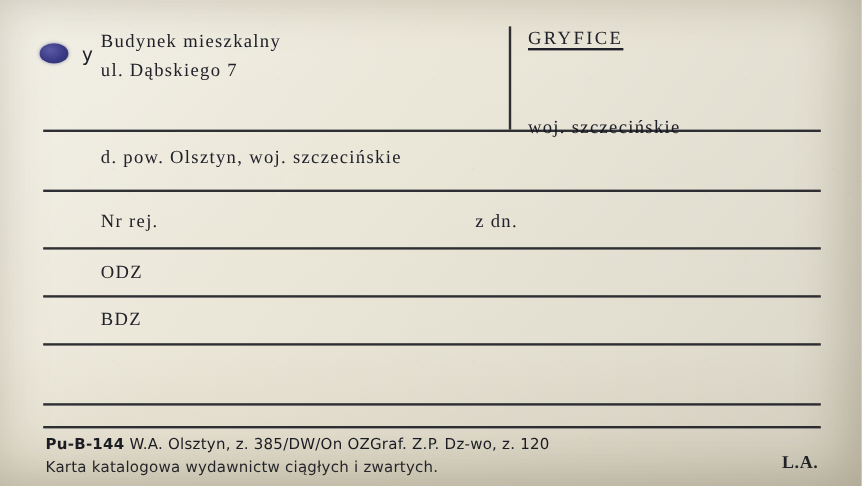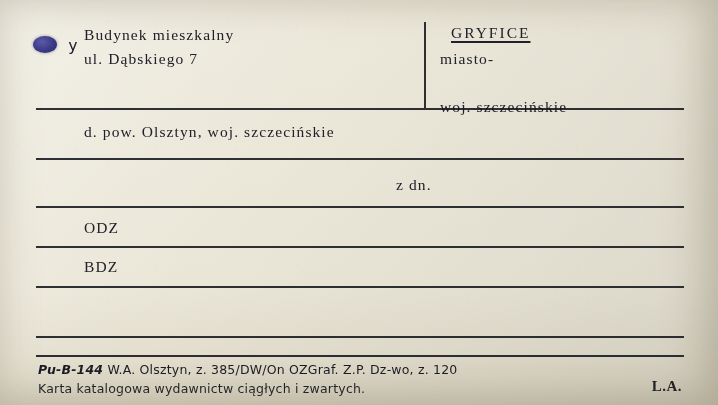--- a/index.html
+++ b/index.html
@@ -84,21 +84,21 @@
     font-family: "DejaVu Sans Mono", monospace;
   }
   .footer-line {
     position: absolute;
     color: #1b1c24;
     font-family: "DejaVu Sans", sans-serif;
     font-size: 12.5px;
     letter-spacing: .2px;
     white-space: nowrap;
   }
-  .footer-line b { font-weight: 700; font-style: italic; }
+  .footer-line b { font-weight: 700; }
   .stamp {
     position: absolute;
     right: 36px;
     bottom: 10px;
     font-family: Liberation Serif, serif;
     font-weight: 700;
     font-size: 15px;
     letter-spacing: .5px;
     color: #1b1c24;
   }
@@ -117,34 +117,34 @@
   <div class="grain"></div>
 
   <div class="dot"></div>
   <div class="tick">y</div>
 
   <div class="txt" style="left:84px; top:26px;">Budynek mieszkalny</div>
   <div class="txt" style="left:84px; top:50px;">ul. Dąbskiego 7</div>
 
   <div class="vrule" style="left:424px; top:22px; height:86px;"></div>
 
-  <div class="txt city" style="left:451px; top:24px;">GRYFICE</div>
-  <div class="txt" style="left:440px; top:50px;">miasto-</div>
+  <div class="txt city" style="left:440px; top:24px;">GRYFICE</div>
   <div class="txt" style="left:440px; top:74px;margin-top:24px;">woj. szczecińskie</div>
 
   <div class="rule" style="top:108px;"></div>
   <div class="rule" style="top:158px;"></div>
   <div class="rule" style="top:206px;"></div>
   <div class="rule" style="top:246px;"></div>
   <div class="rule" style="top:286px;"></div>
   <div class="rule" style="top:336px;"></div>
   <div class="rule" style="top:355px;"></div>
 
   <div class="txt" style="left:84px; top:123px;">d. pow. Olsztyn, woj. szczecińskie</div>
 
+  <div class="txt" style="left:84px; top:176px;">Nr rej.</div>
   <div class="txt" style="left:200px; top:176px;"></div>
   <div class="txt" style="left:396px; top:176px;">z dn.</div>
   <div class="txt" style="left:470px; top:176px;"></div>
 
   <div class="txt" style="left:84px; top:219px;">ODZ</div>
   <div class="txt" style="left:200px; top:219px;"></div>
 
   <div class="txt" style="left:84px; top:258px;">BDZ</div>
   <div class="txt" style="left:200px; top:258px;"></div>
 

